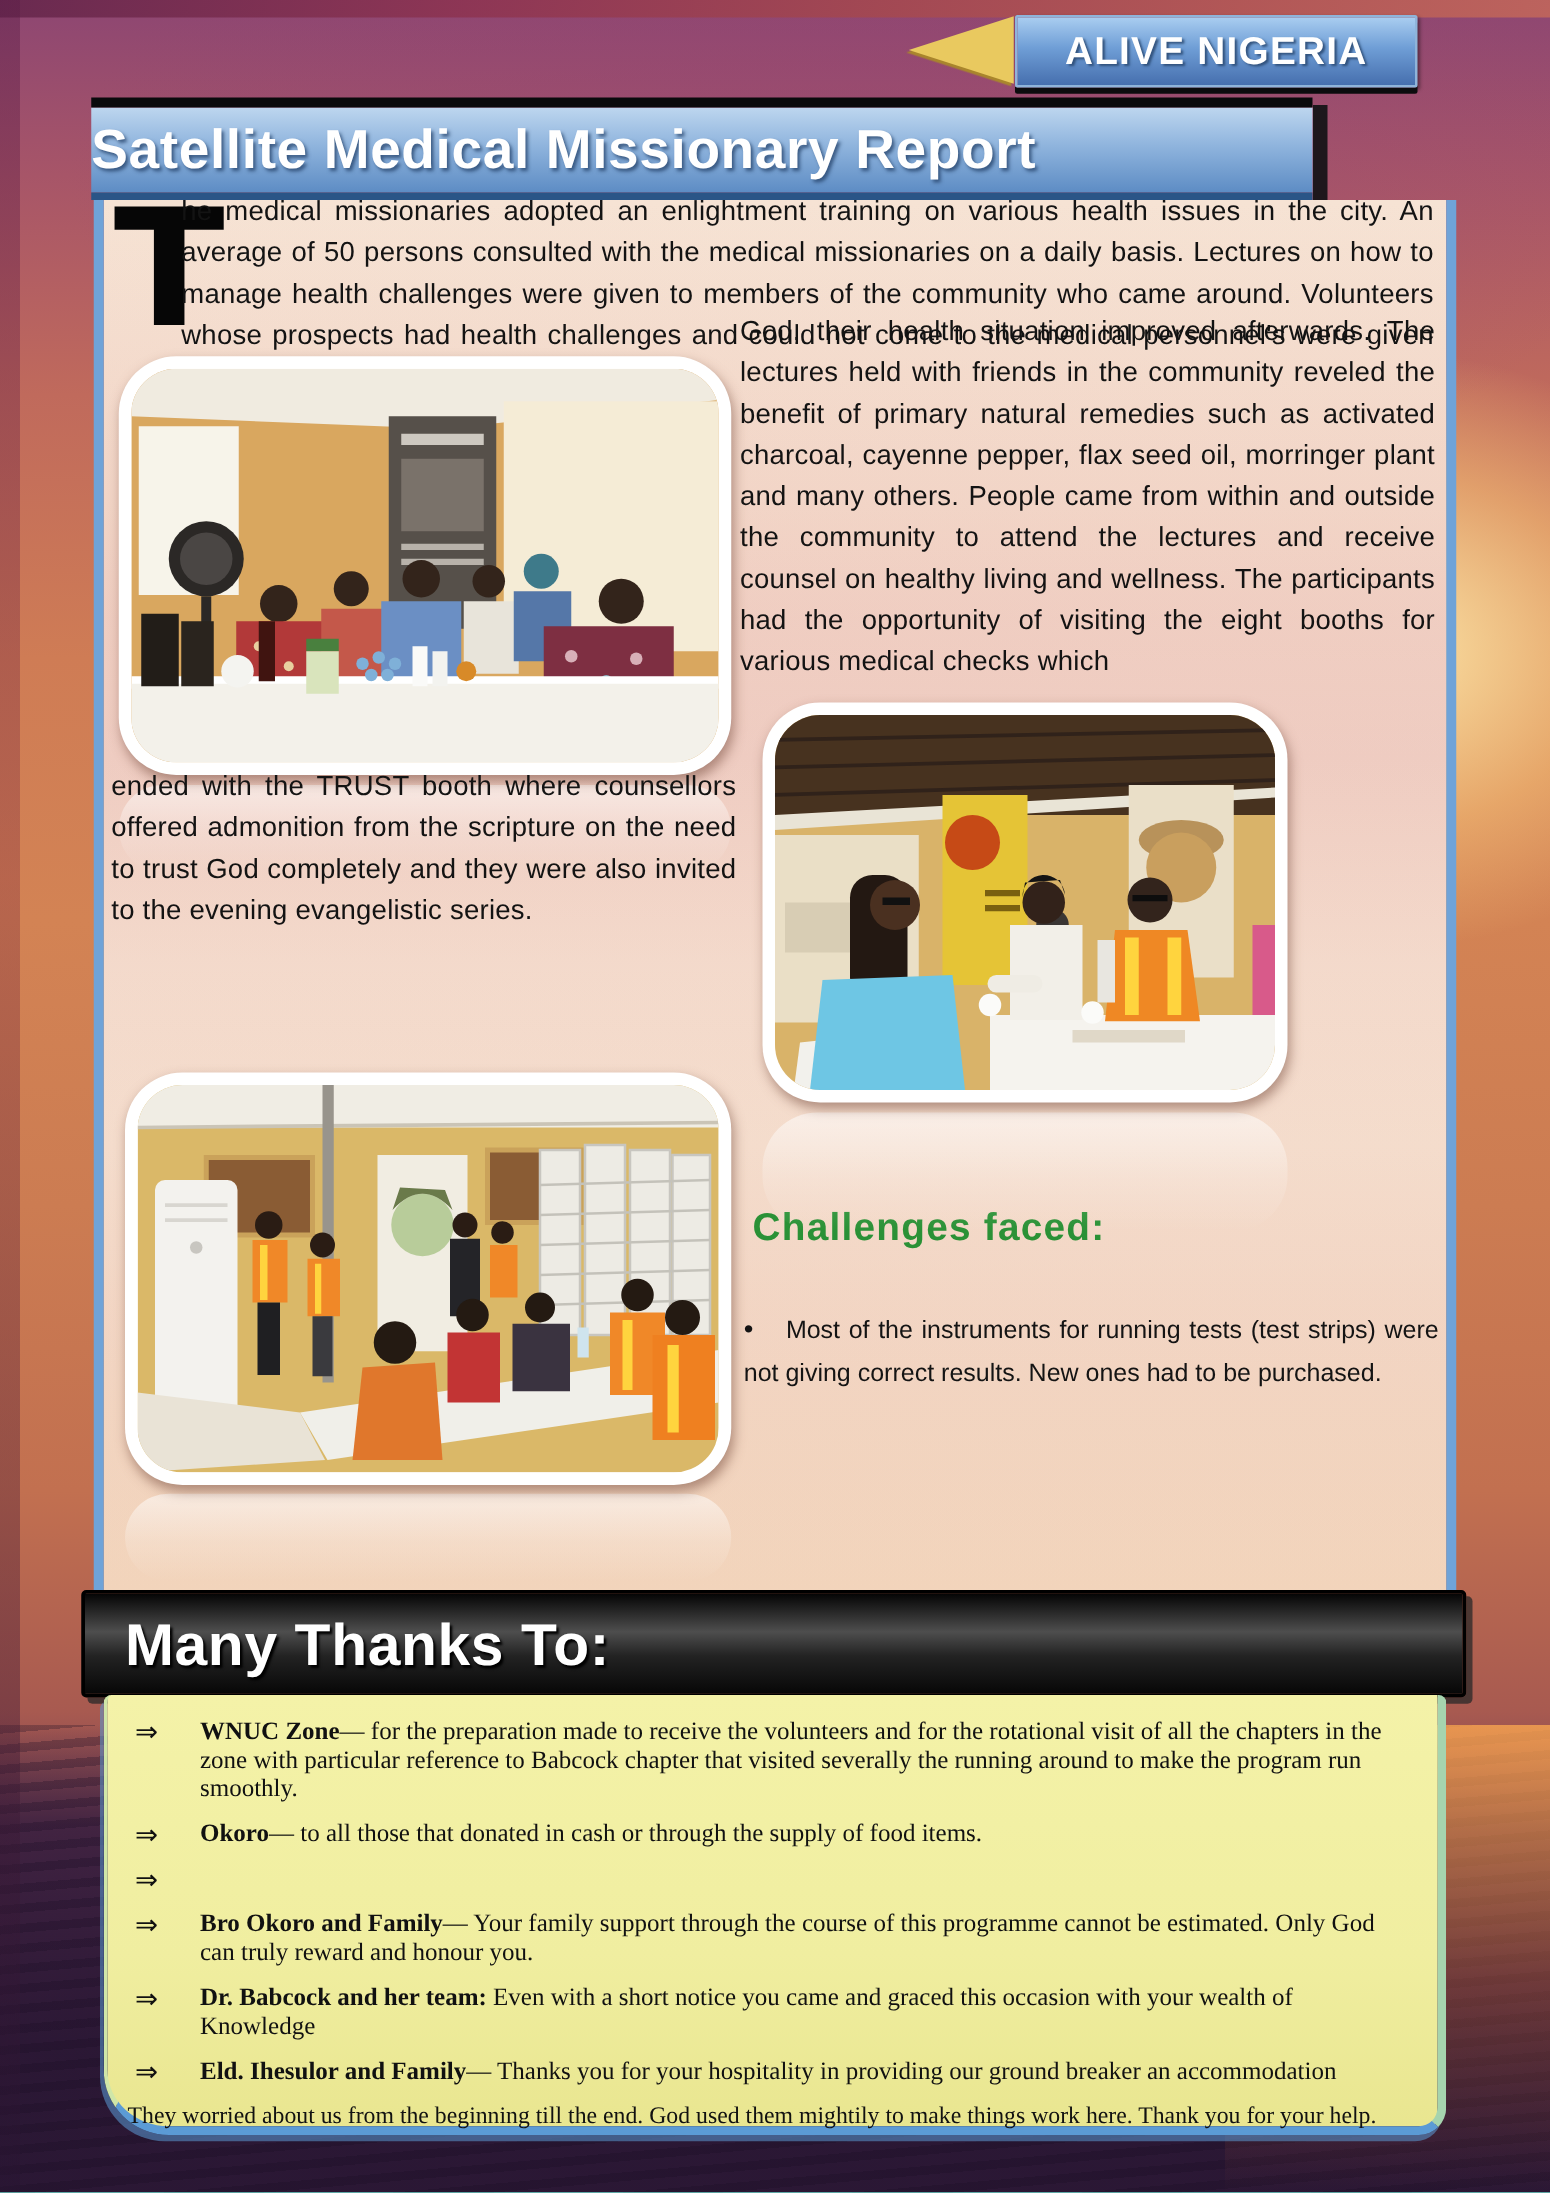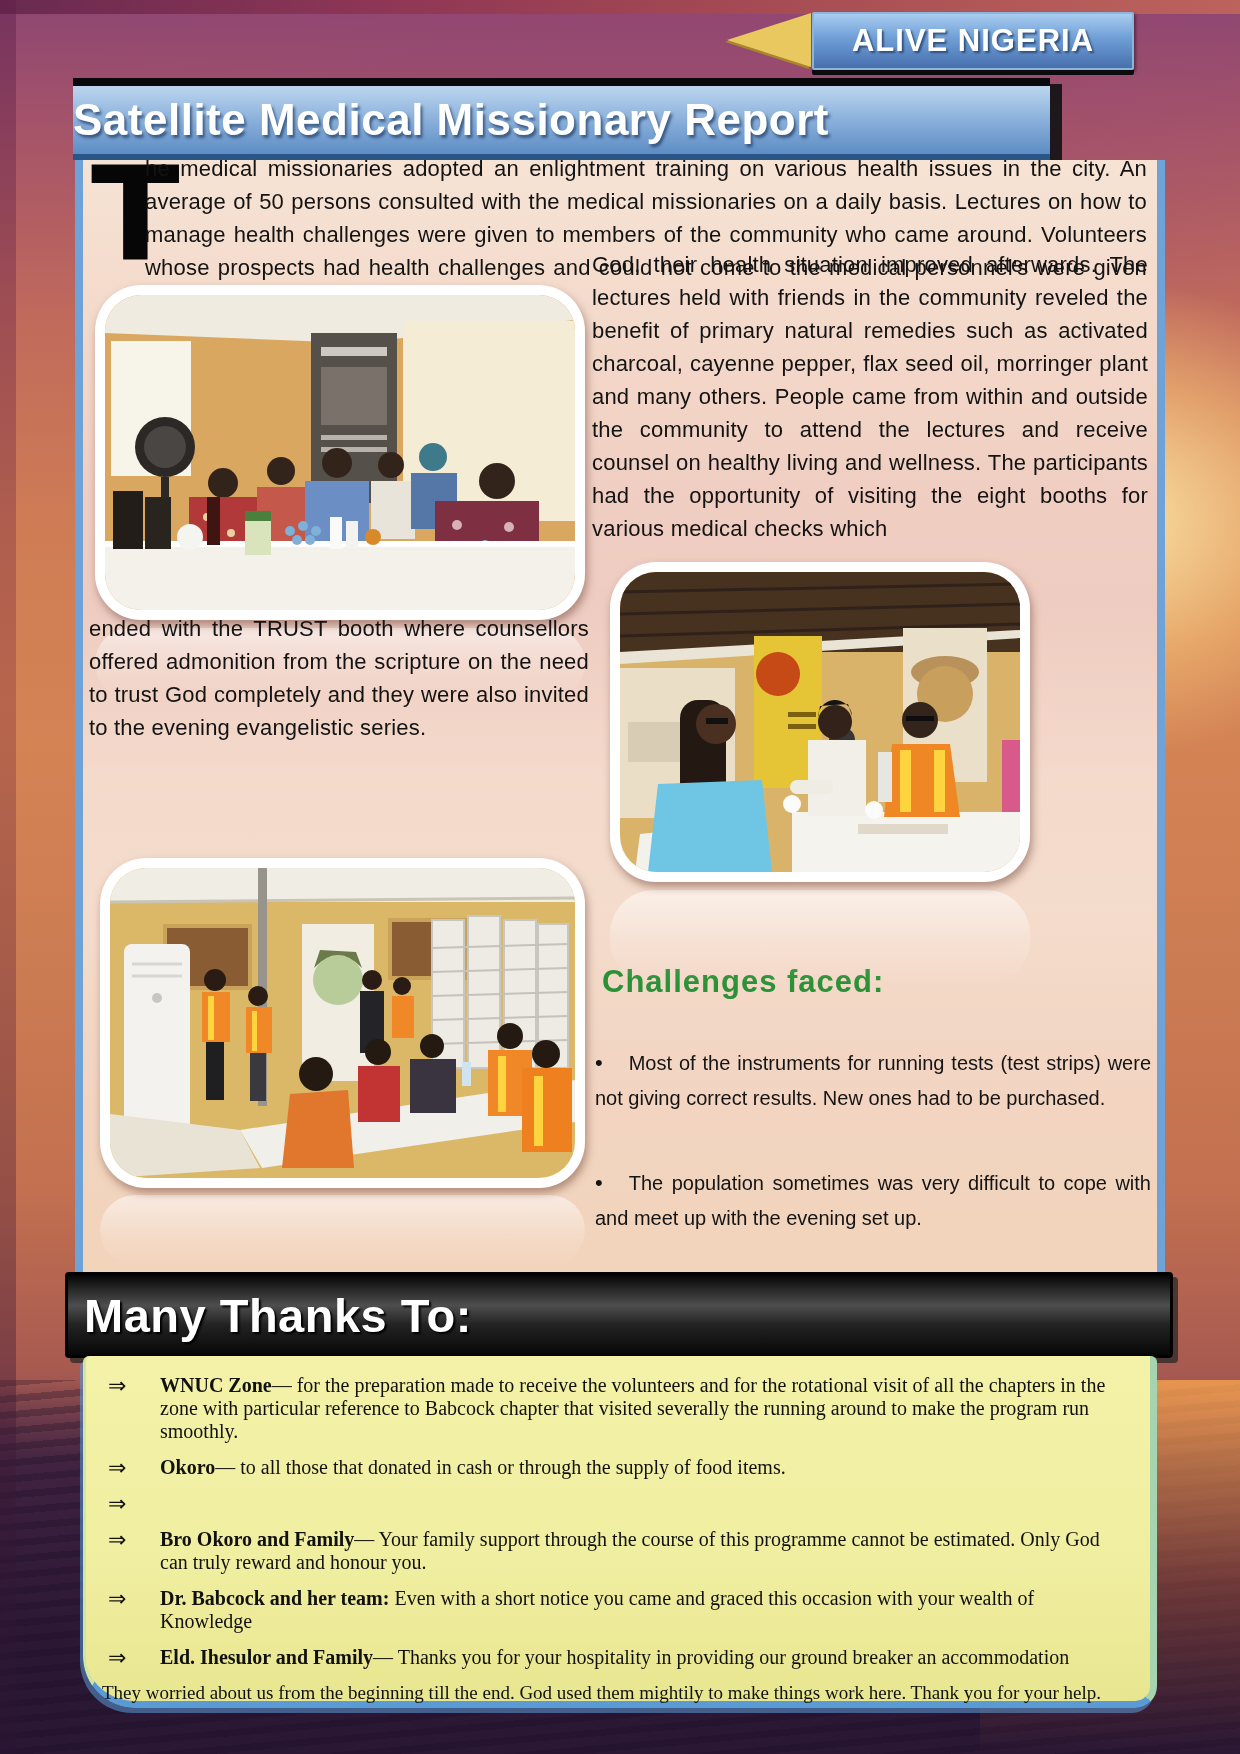--- a/index.html
+++ b/index.html
@@ -57,21 +57,21 @@
 
   
   .challenges-h{color:#2a9136;font-size:31px;font-weight:bold;letter-spacing:1px;}
   .bullet-p{font-size:20px;line-height:35px;color:#141414;text-align:justify;}
   .bullet-p .b{font-size:22px;padding-right:26px;}
 
   
   .thanks-bar{left:65px;top:1272px;width:1102px;height:80px;display:flex;align-items:center;
     background:linear-gradient(180deg,#050505 0%,#4e4e4e 38%,#232323 62%,#070707 100%);
     border:3px solid #000;border-radius:4px;box-shadow:5px 5px 0 rgba(40,40,40,.75);}
-  .thanks-bar span{color:#fff;font-size:47px;font-weight:bold;padding-left:16px;letter-spacing:.5px;text-shadow:2px 2px 2px #000;}
+  .thanks-bar span{color:#fff;font-size:47px;font-weight:bold;padding-left:32px;letter-spacing:.5px;text-shadow:2px 2px 2px #000;}
 
   
   .thanks-box{left:83px;top:1356px;width:1074px;height:352px;box-sizing:border-box;
     background:linear-gradient(180deg,#f4f2a8 0%,#f0eea0 60%,#e9e690 100%);
     border-right:7px solid #a6d4ae;border-bottom:7px solid #5b9bd5;border-left:3px solid #cfe6a8;
     border-radius:6px 6px 22px 52px;box-shadow:-3px 5px 0 rgba(91,155,213,.55);
     padding:18px 26px 10px 14px;font-family:"Liberation Serif",serif;color:#111;}
   .t-item{display:flex;margin-bottom:13px;font-size:20px;line-height:23px;}
   .t-item .arr{width:52px;flex:none;font-size:22px;padding-left:8px;}
   .t-item .nm{font-weight:bold;}
@@ -264,23 +264,20 @@
         <rect x="412" y="200" width="50" height="84" fill="#ef8020"></rect>
         <rect x="424" y="208" width="9" height="70" fill="#ffd43e"></rect>
       </svg>
       </div>
     </figure>
 
     <h2 class="abs challenges-h" style="left:519px;top:804px;margin:0;">Challenges faced:</h2>
     <p class="abs bullet-p" style="left:512px;top:885px;width:556px;margin:0;">
       <span class="b">•</span><span>Most of the instruments for running tests (test strips) were not giving correct results. New ones had to be purchased.</span>
     </p>
-    <p class="abs bullet-p" style="left:512px;top:1005px;width:556px;margin:0;">
-      <span class="b">•</span><span>The population sometimes was very difficult to cope with and meet up with the evening set up.</span>
-    </p>
   </div>
 
   <div class="abs thanks-bar">
     <span>Many Thanks To:</span>
   </div>
 
   <div class="abs thanks-box">
     <div class="t-item">
       <span class="arr">⇒</span>
       <span><span class="nm">WNUC Zone</span><span>— for the preparation made to receive the volunteers and for the rotational visit of all the chapters in the zone with particular reference to Babcock chapter that visited severally the running around to make the program run smoothly.</span></span>

